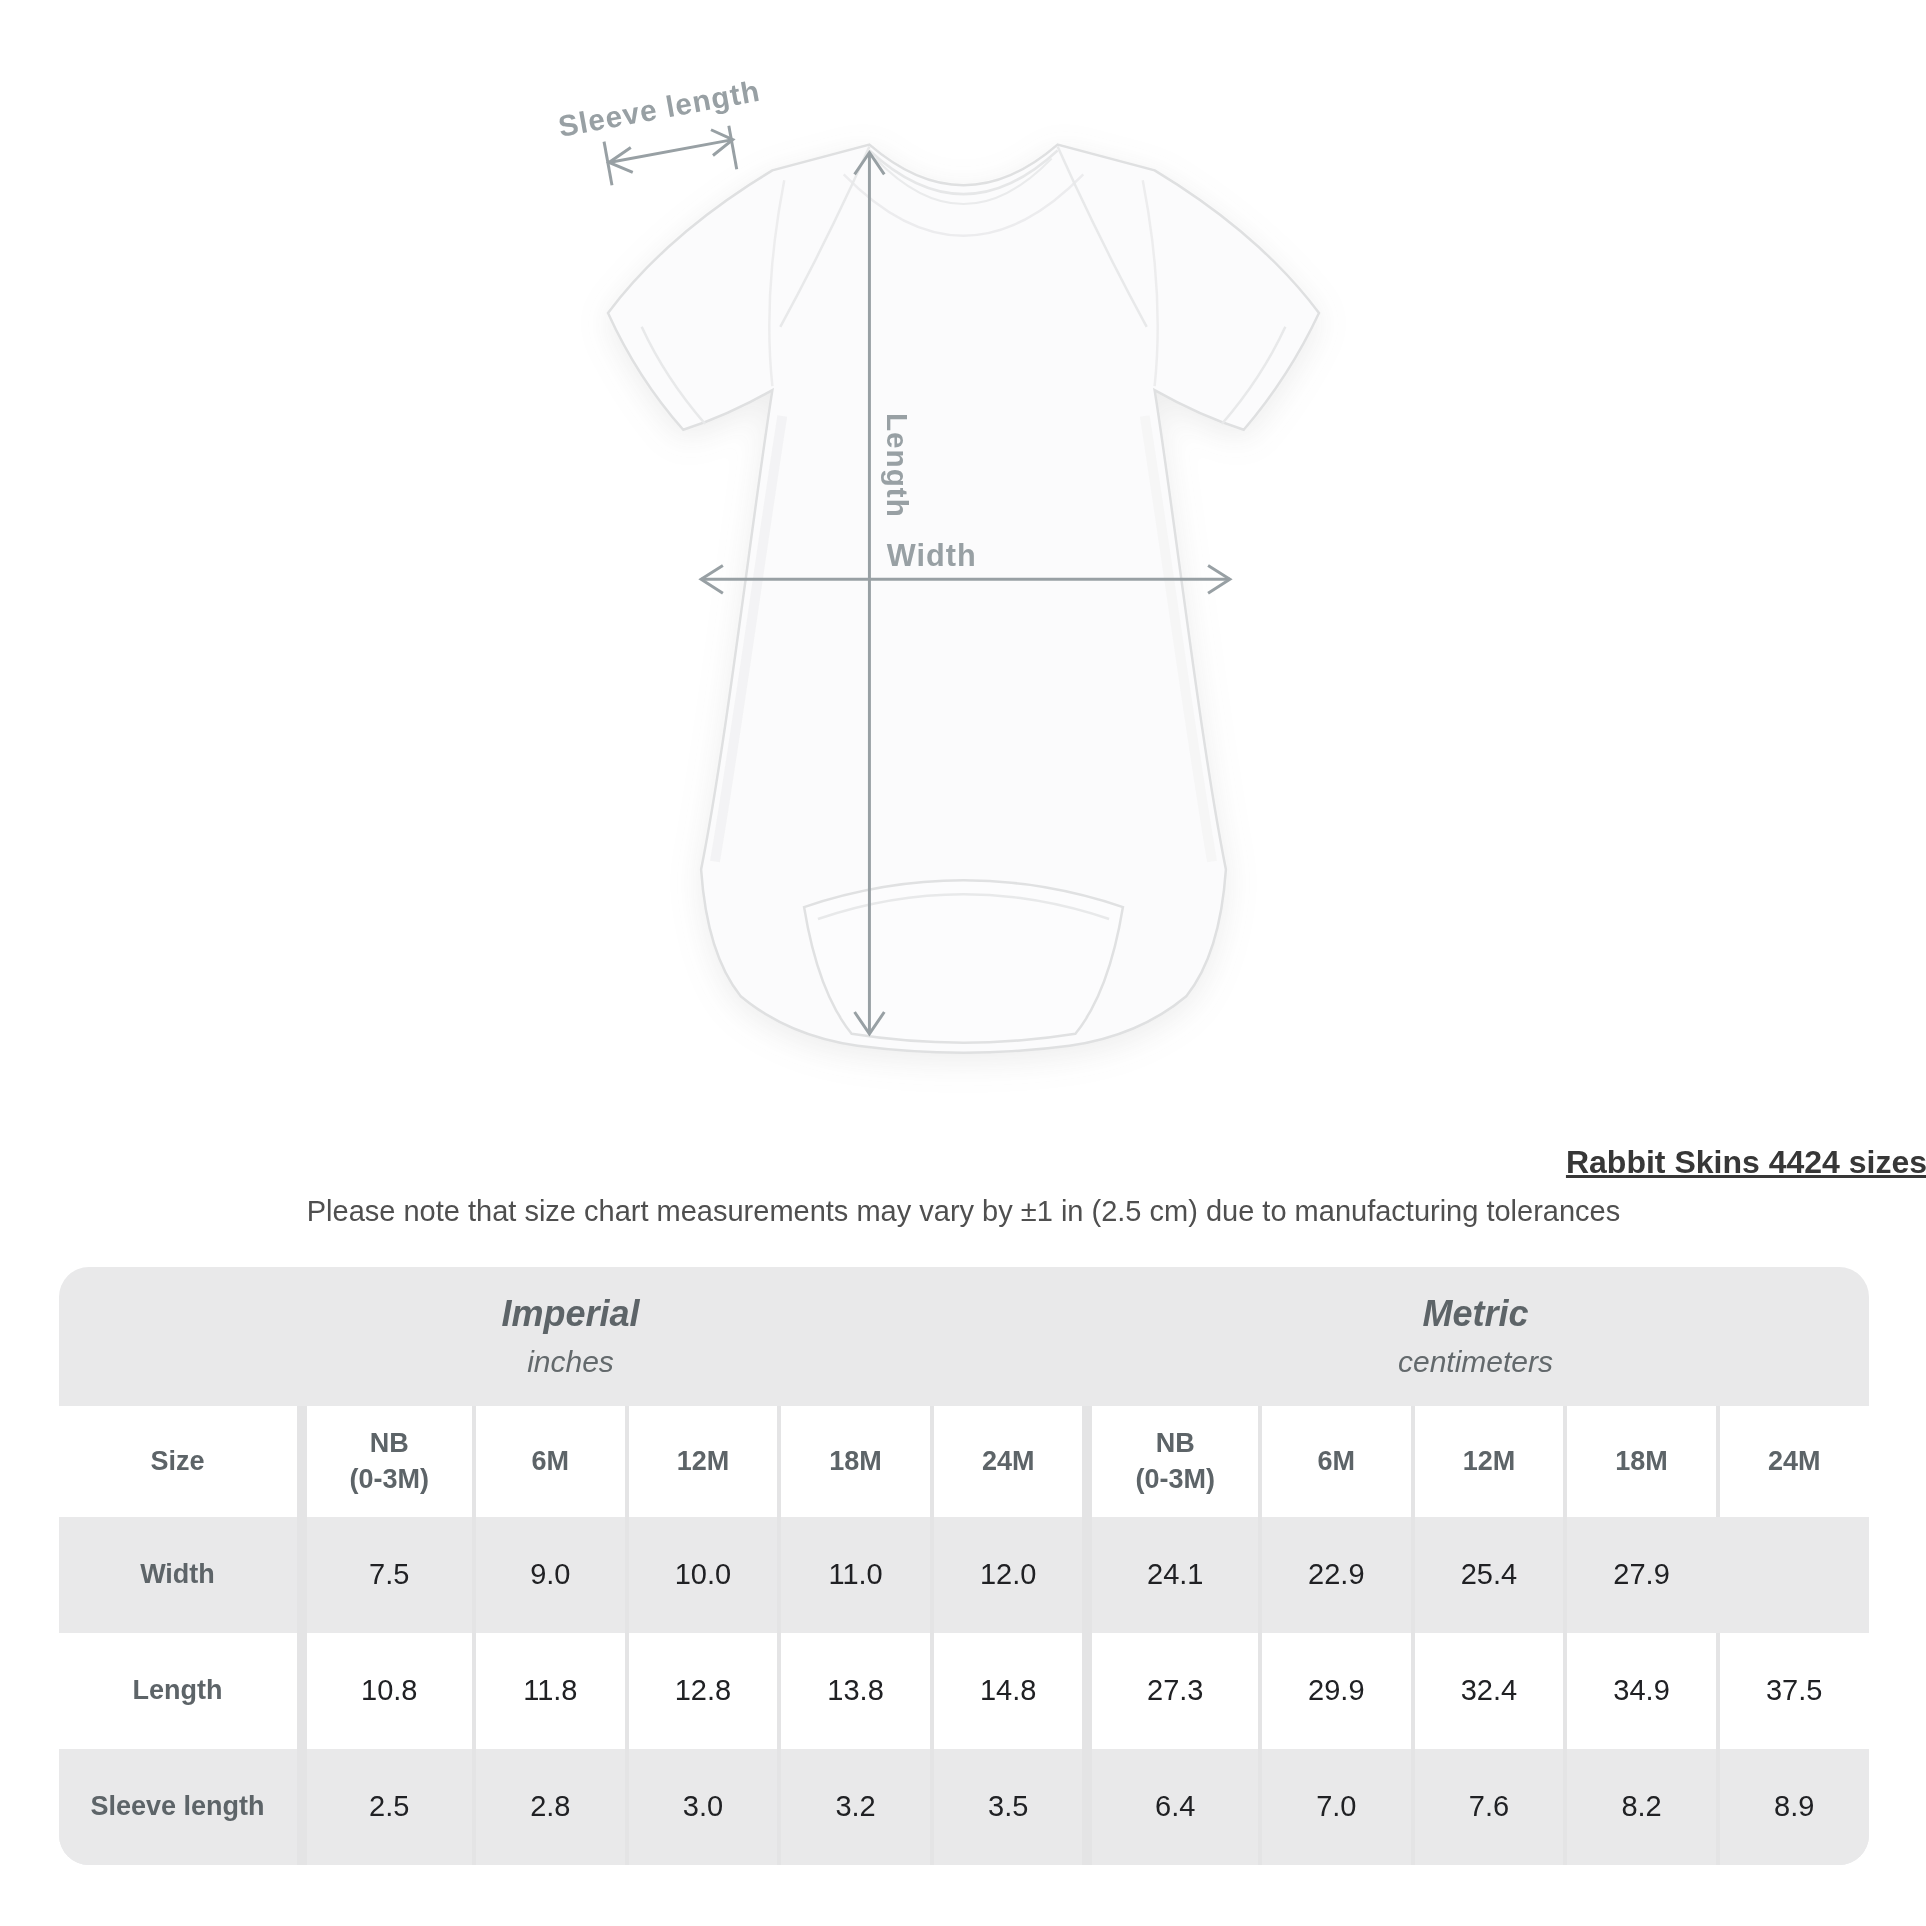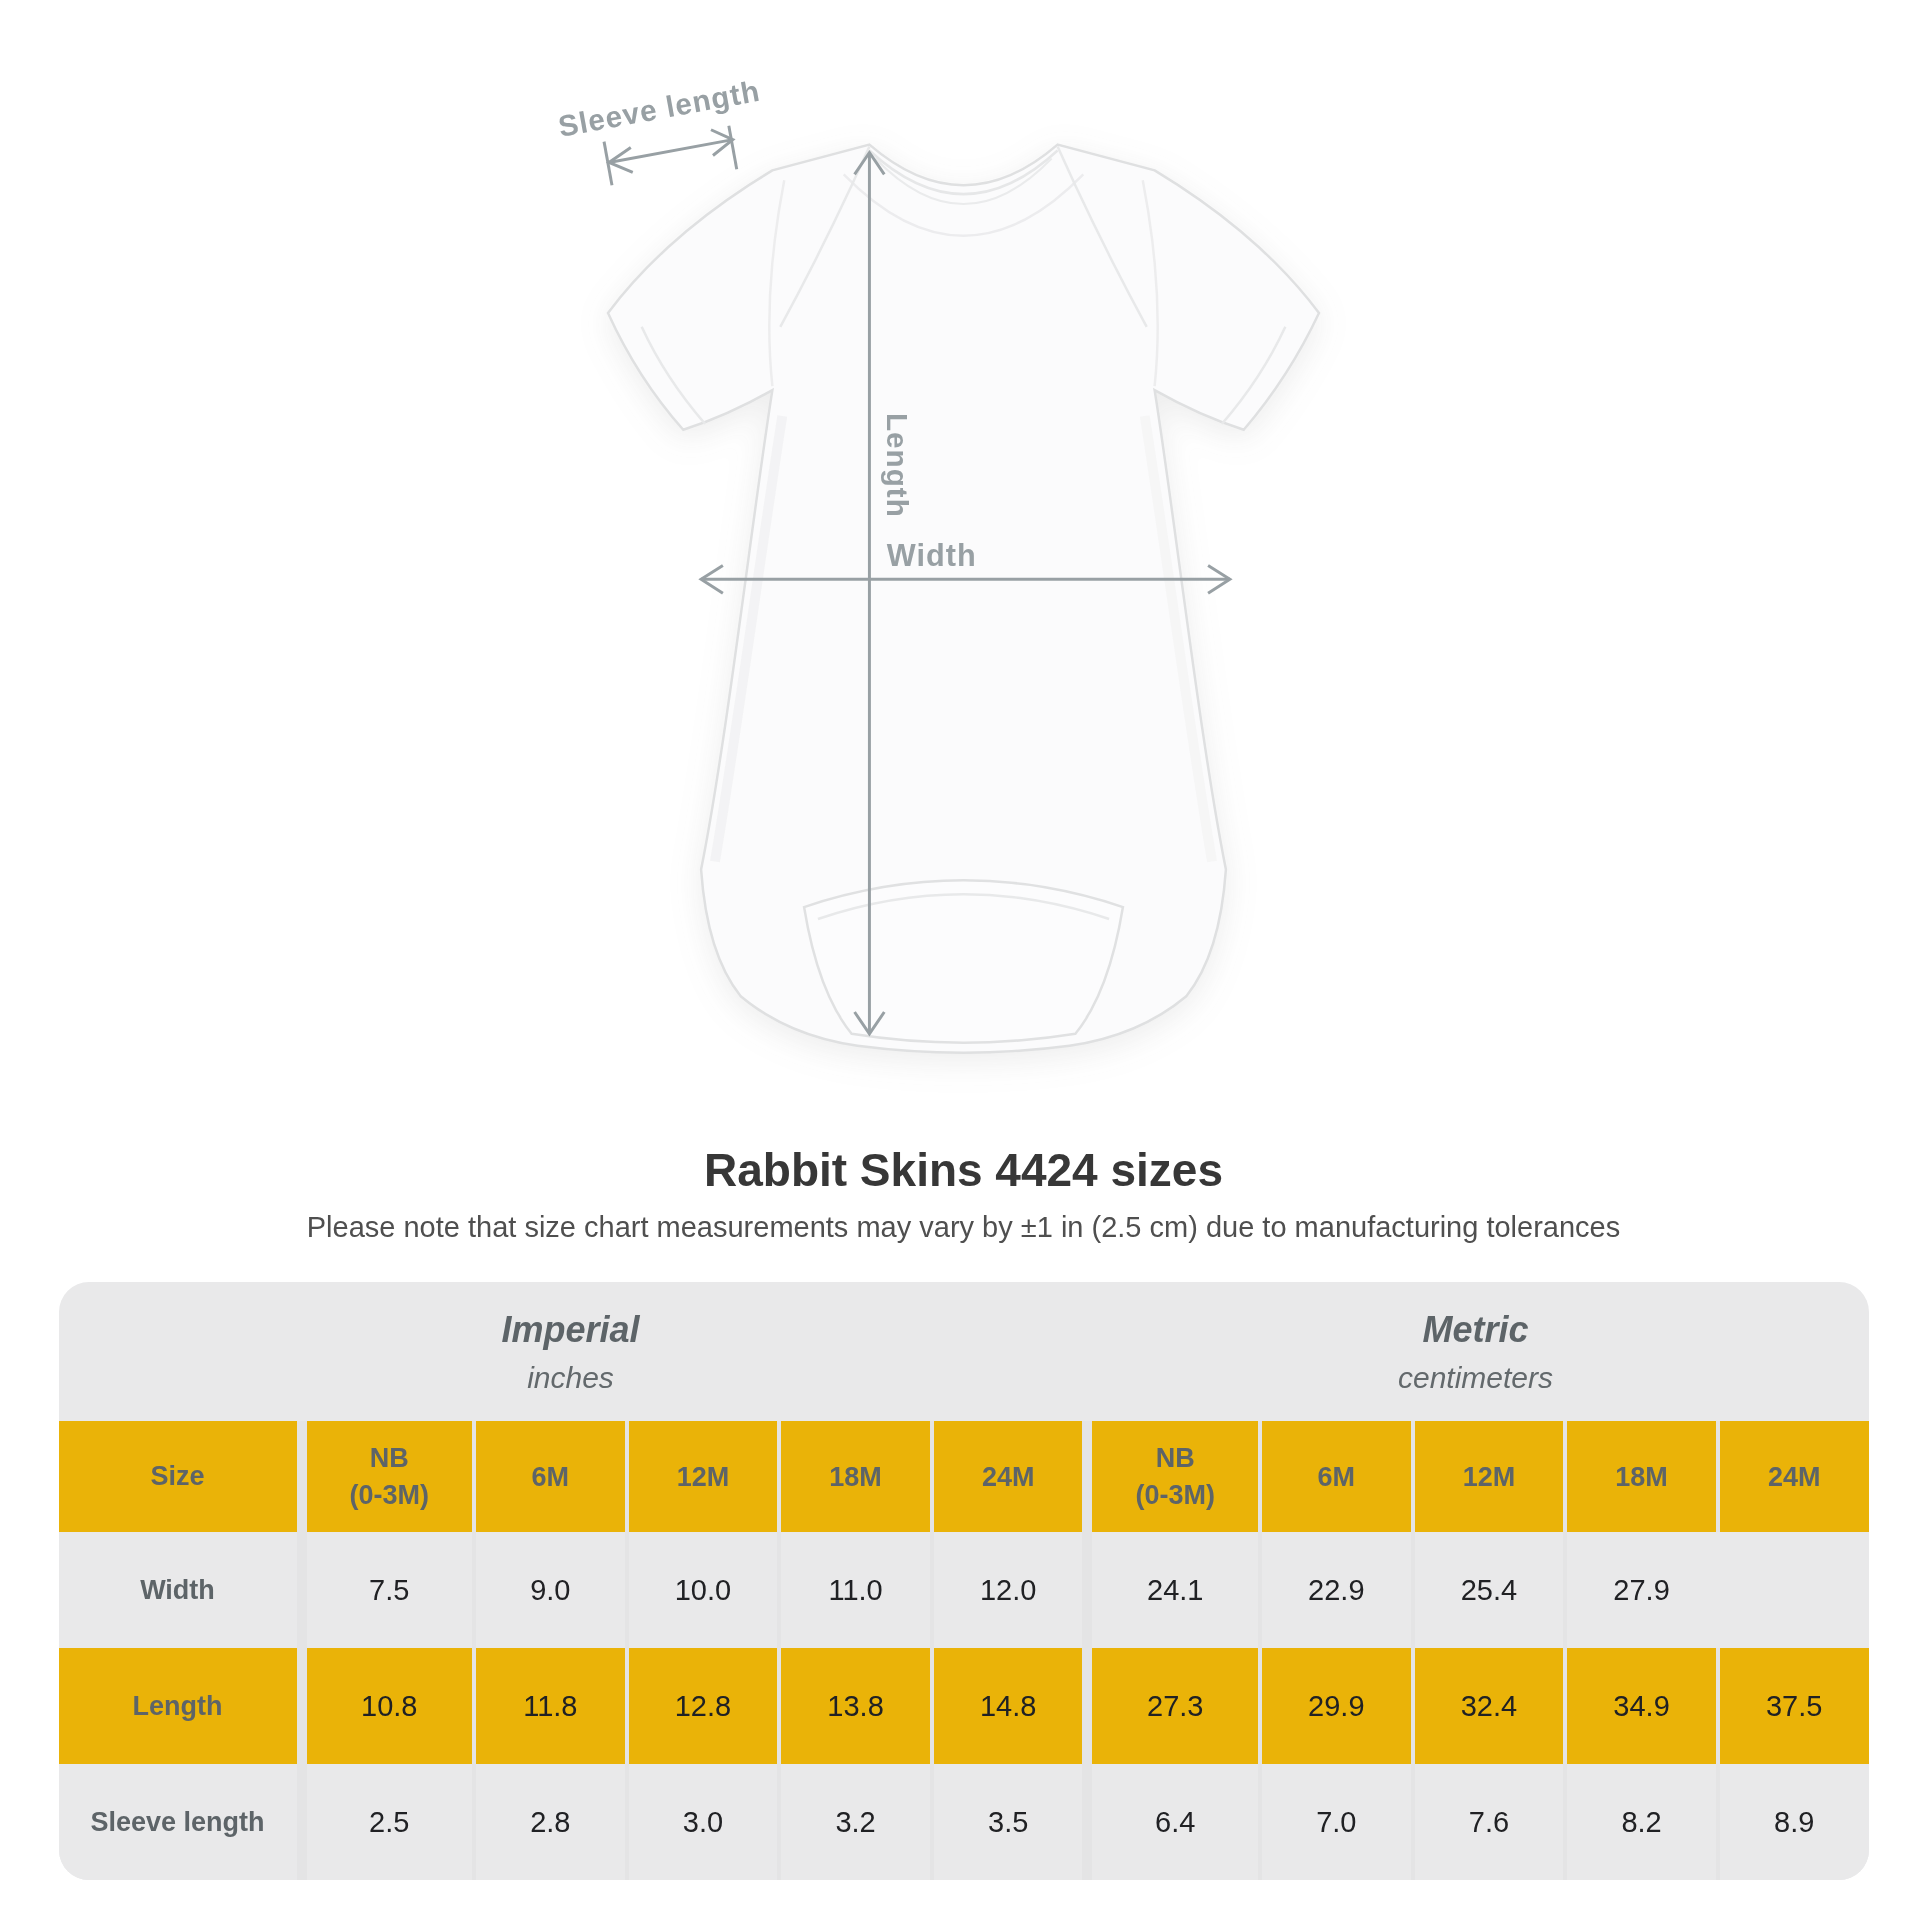--- a/index.html
+++ b/index.html
@@ -10,22 +10,22 @@
   
   .figure{position:relative;width:1927px;height:1119px;}
   .figure svg{position:absolute;left:0;top:0;}
   .garment{filter:drop-shadow(0 8px 16px rgba(80,80,80,.10));}
   svg text{font-family:"Liberation Sans", sans-serif;font-weight:bold;fill:#98a0a4;}
   .dim-label-big{font-size:31px;letter-spacing:1px;}
   .dim-label{font-size:30px;letter-spacing:1px;}
 
   
   .page-title{
-    margin:26px 0 0 0;text-align:center;font-size:46px;line-height:1.1;
-    font-weight:bold;color:#373737;
+    margin:26px 0 0 0;text-align:right;font-size:32px;line-height:1.1;
+    font-weight:bold;color:#373737;text-decoration:underline;
   }
   .page-note{
     margin:14px auto 0 auto;text-align:center;font-size:29px;line-height:1.2;
     color:#4f4f4f;
   }
 
   
   .size-table{
     width:1810px;margin:38px auto 0 auto;background:#e9e9ea;
     border-radius:30px;overflow:hidden;
@@ -33,21 +33,21 @@
   .grid-row{display:grid;grid-template-columns:238px 1.15fr 1fr 1fr 1fr 1fr 1.15fr 1fr 1fr 1fr 1fr;}
   .units-row{height:139px;}
   .unit{display:flex;flex-direction:column;align-items:center;justify-content:center;}
   .unit-imperial{grid-column:1 / 7;}
   .unit-metric{grid-column:7 / 12;}
   .unit-name{font-size:36px;font-weight:bold;font-style:italic;color:#5d6468;}
   .unit-sub{font-size:30px;font-style:italic;color:#63696c;margin-top:10px;}
 
   .header-row{height:111px;}
   .data-row{height:116px;}
-  .row-white{background:#eab308;}
+  .row-white{background:#ffffff;}
   .row-gray{background:#e9e9ea;}
   .cell{display:flex;align-items:center;justify-content:center;text-align:center;}
   .cell + .cell{border-left:4px solid #e4e4e5;}
   .cell.sec{border-left-width:10px;}
   .hdr{font-weight:bold;color:#5d6468;font-size:27px;white-space:pre-line;line-height:1.35;}
   .lbl{font-weight:bold;color:#5d6468;font-size:27px;}
   .val{font-size:29px;color:#202124;}
 </style>
 </head>
 <body>

